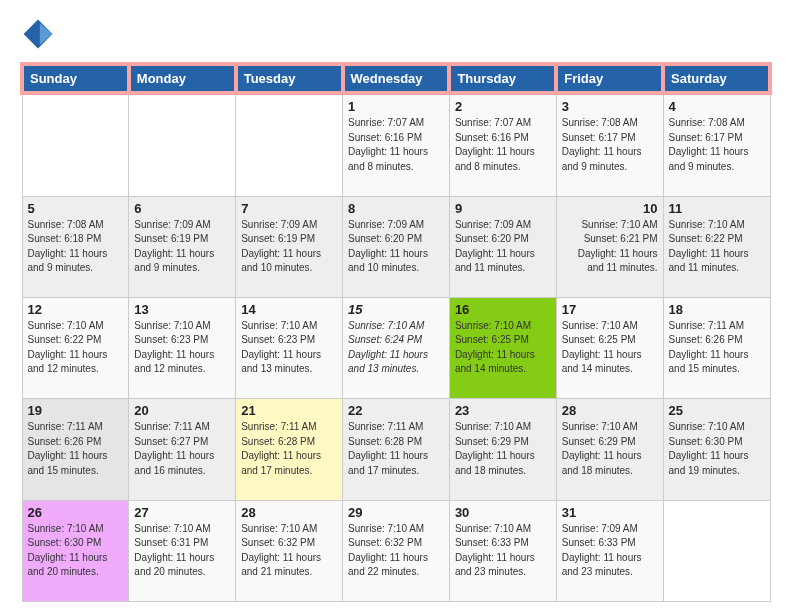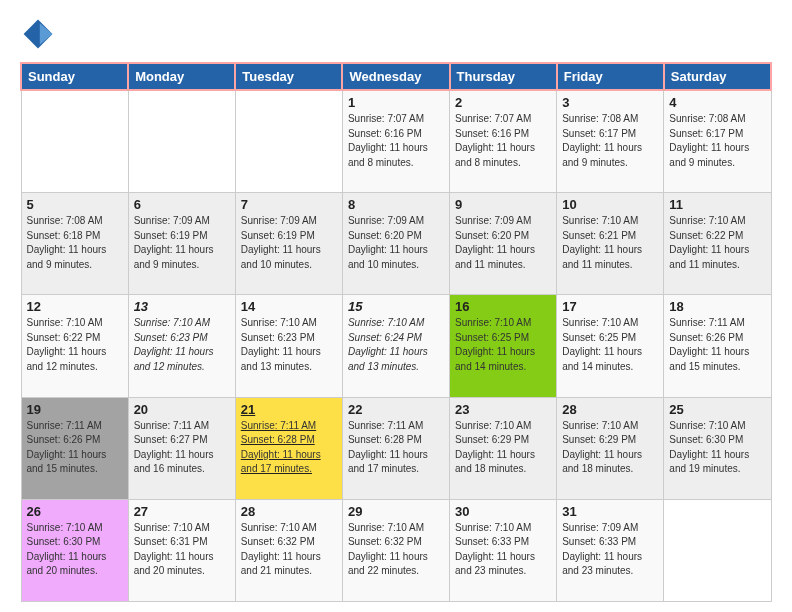--- a/index.html
+++ b/index.html
@@ -60,21 +60,21 @@
       width: 100%;
       table-layout: fixed;
     }
     .calendar th {
       background: #2563a8;
       color: #fff;
       text-align: left;
       padding: 5px 6px;
       font-size: 13px;
       font-weight: bold;
-      border: 2px solid #fca5a5;
+      border: 4px solid #fca5a5;
     }
     .calendar td {
       border: 1px solid #ccc;
       vertical-align: top;
       padding: 4px 5px;
       font-size: 10.5px;
       color: #222;
       background: #fff;
       height: 82px;
     }
@@ -168,35 +168,35 @@
             <div class="day-info">Sunrise: 7:09 AM<br>Sunset: 6:19 PM<br>Daylight: 11 hours<br>and 10 minutes.</div>
           </td>
           <td style="background: rgb(238, 238, 238);">
             <span class="day-num">8</span>
             <div class="day-info">Sunrise: 7:09 AM<br>Sunset: 6:20 PM<br>Daylight: 11 hours<br>and 10 minutes.</div>
           </td>
           <td style="background: rgb(238, 238, 238);">
             <span class="day-num">9</span>
             <div class="day-info">Sunrise: 7:09 AM<br>Sunset: 6:20 PM<br>Daylight: 11 hours<br>and 11 minutes.</div>
           </td>
-          <td style="background: rgb(238, 238, 238);">
+          <td style="background: rgb(238, 238, 238); text-align: right;">
             <span class="day-num">10</span>
             <div class="day-info">Sunrise: 7:10 AM<br>Sunset: 6:21 PM<br>Daylight: 11 hours<br>and 11 minutes.</div>
           </td>
           <td style="background: rgb(238, 238, 238);">
             <span class="day-num">11</span>
             <div class="day-info">Sunrise: 7:10 AM<br>Sunset: 6:22 PM<br>Daylight: 11 hours<br>and 11 minutes.</div>
           </td>
         </tr>
         <tr>
           <td style="background: rgb(249, 249, 249);">
             <span class="day-num">12</span>
             <div class="day-info">Sunrise: 7:10 AM<br>Sunset: 6:22 PM<br>Daylight: 11 hours<br>and 12 minutes.</div>
           </td>
-          <td style="background: rgb(249, 249, 249); font-style: italic;">
+          <td style="background: rgb(249, 249, 249);">
             <span class="day-num">13</span>
             <div class="day-info">Sunrise: 7:10 AM<br>Sunset: 6:23 PM<br>Daylight: 11 hours<br>and 12 minutes.</div>
           </td>
           <td style="background: rgb(249, 249, 249);">
             <span class="day-num">14</span>
             <div class="day-info">Sunrise: 7:10 AM<br>Sunset: 6:23 PM<br>Daylight: 11 hours<br>and 13 minutes.</div>
           </td>
           <td style="background: rgb(249, 249, 249); font-style: italic;">
             <span class="day-num">15</span>
             <div class="day-info">Sunrise: 7:10 AM<br>Sunset: 6:24 PM<br>Daylight: 11 hours<br>and 13 minutes.</div>
@@ -208,29 +208,29 @@
           <td style="background: rgb(249, 249, 249); margin-top: 48px;">
             <span class="day-num">17</span>
             <div class="day-info">Sunrise: 7:10 AM<br>Sunset: 6:25 PM<br>Daylight: 11 hours<br>and 14 minutes.</div>
           </td>
           <td style="background: rgb(249, 249, 249);">
             <span class="day-num">18</span>
             <div class="day-info">Sunrise: 7:11 AM<br>Sunset: 6:26 PM<br>Daylight: 11 hours<br>and 15 minutes.</div>
           </td>
         </tr>
         <tr>
-          <td style="background: #a3a3a3;">
+          <td style="background: #e5e5e5;">
             <span class="day-num">19</span>
             <div class="day-info">Sunrise: 7:11 AM<br>Sunset: 6:26 PM<br>Daylight: 11 hours<br>and 15 minutes.</div>
           </td>
           <td style="background: rgb(238, 238, 238);">
             <span class="day-num">20</span>
             <div class="day-info">Sunrise: 7:11 AM<br>Sunset: 6:27 PM<br>Daylight: 11 hours<br>and 16 minutes.</div>
           </td>
-          <td style="background: #fde047; text-decoration: underline;">
+          <td style="background: #fef9c3;">
             <span class="day-num">21</span>
             <div class="day-info">Sunrise: 7:11 AM<br>Sunset: 6:28 PM<br>Daylight: 11 hours<br>and 17 minutes.</div>
           </td>
           <td style="background: rgb(238, 238, 238);">
             <span class="day-num">22</span>
             <div class="day-info">Sunrise: 7:11 AM<br>Sunset: 6:28 PM<br>Daylight: 11 hours<br>and 17 minutes.</div>
           </td>
           <td style="background: rgb(238, 238, 238);">
             <span class="day-num">23</span>
             <div class="day-info">Sunrise: 7:10 AM<br>Sunset: 6:29 PM<br>Daylight: 11 hours<br>and 18 minutes.</div>

